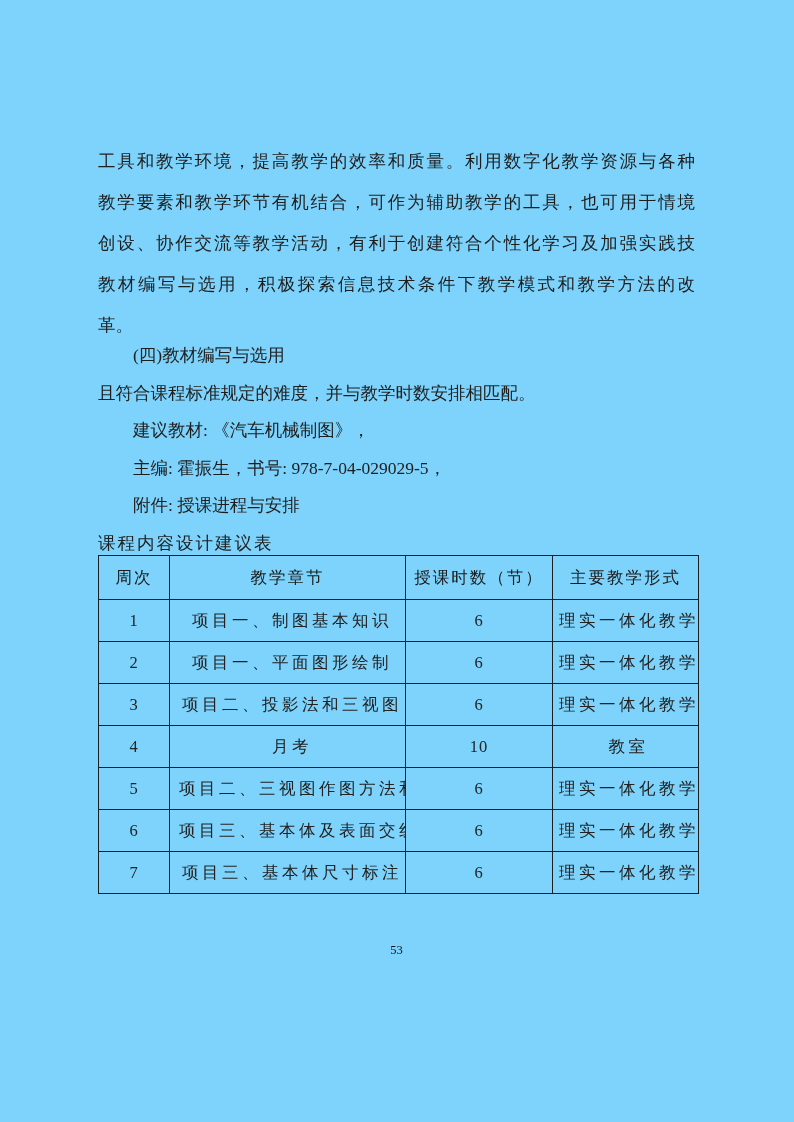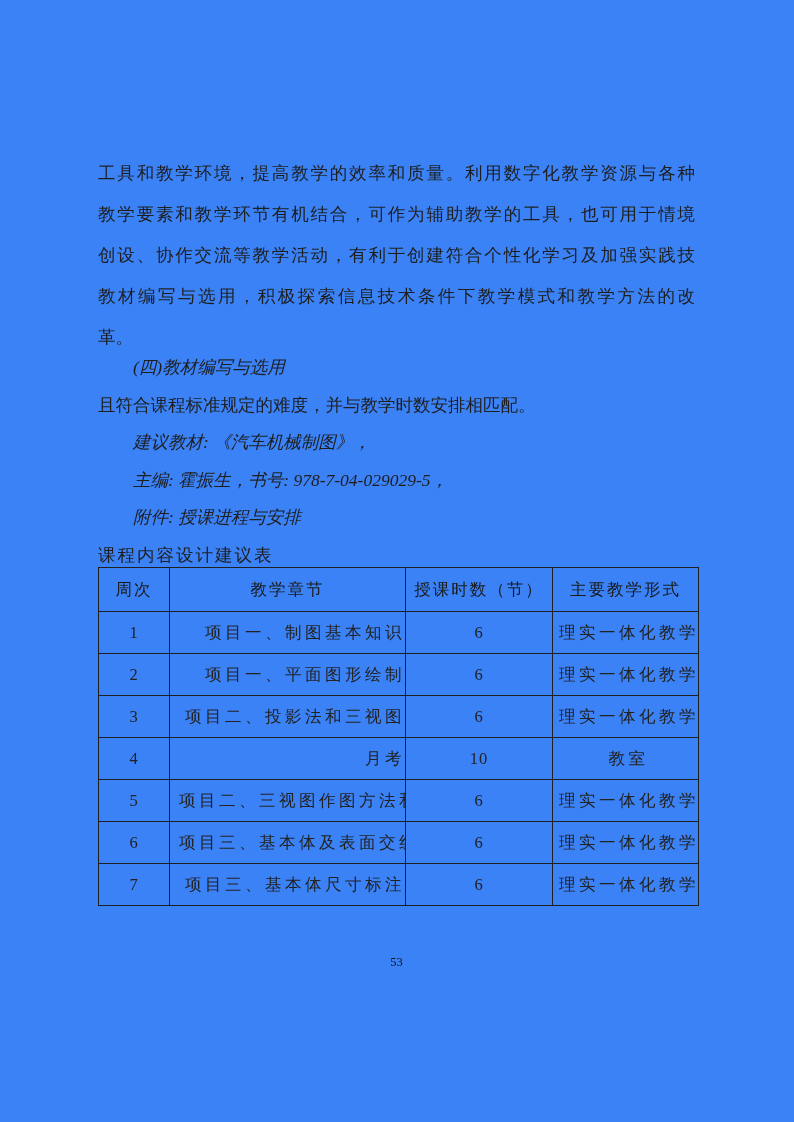--- a/index.html
+++ b/index.html
@@ -7,41 +7,41 @@
     width: 794px;
     height: 1122px;
     background: #ffffff;
     font-family: "Liberation Serif", "DejaVu Serif", serif;
     color: #1e1e1e;
   }
   .page {
     box-sizing: border-box;
     width: 794px;
     height: 1122px;
-    padding: 16px 99px 0 98px;
+    padding: 4px 99px 0 98px;
     overflow: hidden;
-    background: #3b82f6;
+    background: #7dd3fc;
   }
   
   .p1 {
     margin-top: 137px;
     font-size: 17.5px;
     line-height: 41px;
   }
   .jline {
     text-align: justify;
     text-align-last: justify;
   }
   
   .sec {
     margin-top: -9px;
     font-size: 17.5px;
     line-height: 37.5px;
   }
-  .indent { text-indent: 35px; font-style: italic; }
+  .indent { text-indent: 35px; }
   .table-title {
     text-align: left;
     text-indent: 0;
     letter-spacing: 2px;
   }
   table {
     border-collapse: collapse;
     table-layout: fixed;
     width: 600px;
     margin-top: -7px;
@@ -60,21 +60,21 @@
     text-align: center;
     letter-spacing: 2px;
     color: #1a1a1a;
   }
   td {
     height: 41px;
     font-size: 16.5px;
     color: #222222;
   }
   td.c1, td.c3 { text-align: center; letter-spacing: 1px; }
-  td.c2 { text-align: right; padding-left: 9px;  letter-spacing: 3.5px; }
+  td.c2 { text-align: center; padding-left: 9px;  letter-spacing: 3.5px; }
   td.c4 { text-align: center; padding-left: 6px;  letter-spacing: 3.5px; }
   .pageno {
     margin-top: 49px;
     text-align: center;
     font-size: 12.5px;
     color: #111111;
   }
 </style>
 </head>
 <body>

